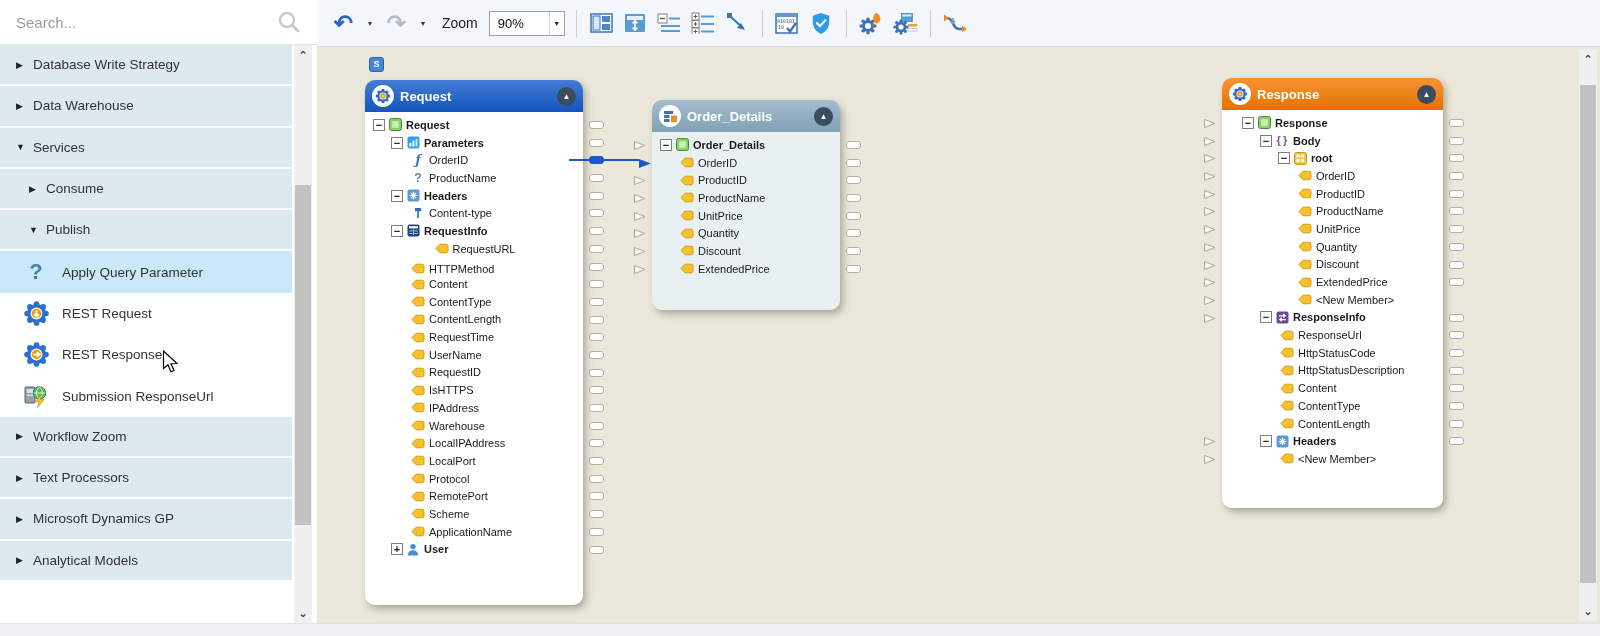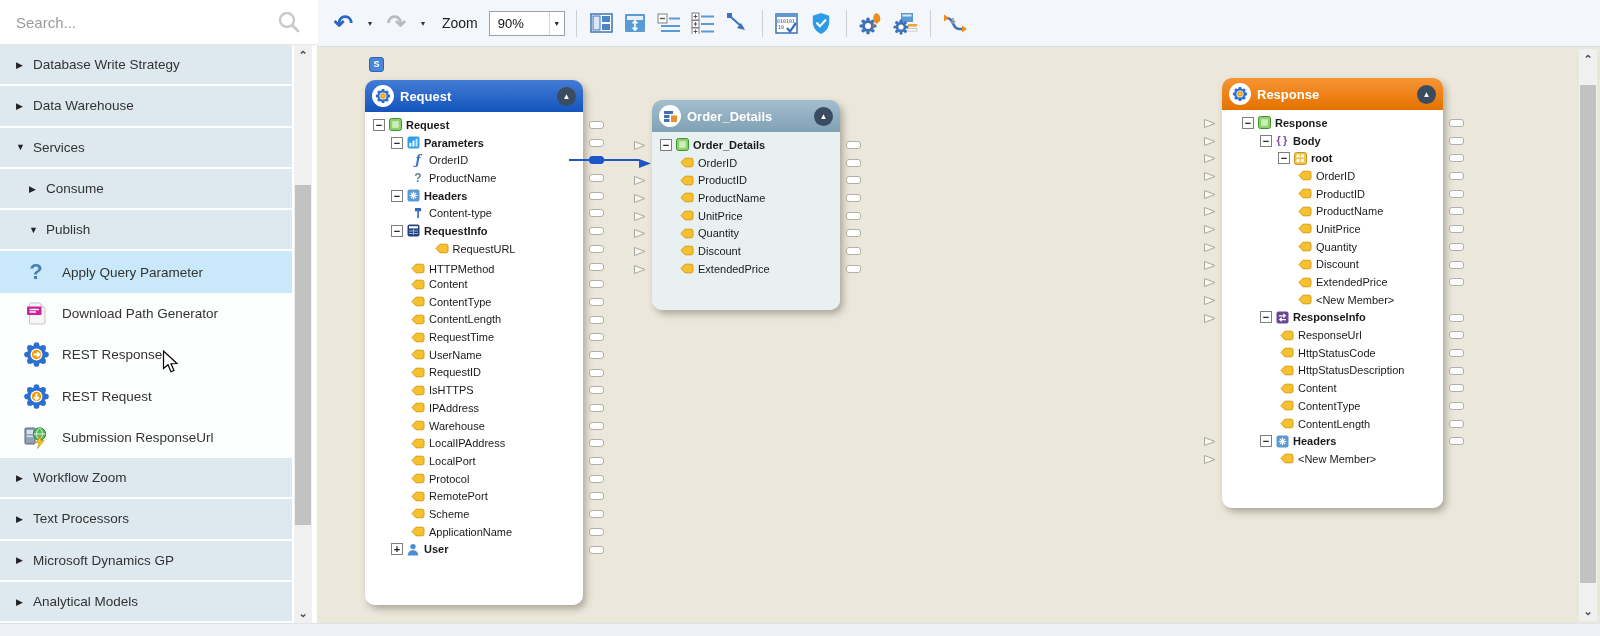--- a/index.html
+++ b/index.html
@@ -111,28 +111,38 @@
         <span class="side-label">Publish</span>
       </div>
       <div class="side-row item selected">
         <span class="icon-cell">
           <span class="gi gi-q">?</span>
         </span>
         <span class="side-label">Apply Query Parameter</span>
       </div>
       <div class="side-row item">
         <span class="icon-cell">
-          <svg width="25" height="25" viewBox="0 0 25 25">
-            <path d="M6.5 2 H16 L21 7 V22 Q21 23 20 23 H6.5 Q5.5 23 5.5 22 V3 Q5.5 2 6.5 2 Z" fill="#f6f6f6" stroke="#c5c5c5"></path>
-            <path d="M16 2 L21 7 H16 Z" fill="#dcdcdc"></path>
-            <rect x="3" y="5.5" width="14.5" height="8.5" rx="1" fill="#cf1f9e"></rect>
-            <path d="M5.5 8.5 H15 M5.5 11 H12" stroke="#fff" stroke-width="1.4"></path>
+          <svg width="27" height="27" viewBox="0 0 20 20">
+            <g fill="#2a6fd1">
+              <circle cx="10" cy="3" r="2.1"></circle>
+              <circle cx="10" cy="17" r="2.1"></circle>
+              <circle cx="3" cy="10" r="2.1"></circle>
+              <circle cx="17" cy="10" r="2.1"></circle>
+              <circle cx="5.1" cy="5.1" r="2.1"></circle>
+              <circle cx="14.9" cy="5.1" r="2.1"></circle>
+              <circle cx="5.1" cy="14.9" r="2.1"></circle>
+              <circle cx="14.9" cy="14.9" r="2.1"></circle>
+              <circle cx="10" cy="10" r="7"></circle>
+            </g>
+            <circle cx="10" cy="10" r="4.4" fill="#fff"></circle>
+            <circle cx="10" cy="10" r="3.5" fill="#f59a00"></circle>
+            <path d="M10 7.8 V12 M8.2 10.4 L10 12.3 L11.8 10.4" stroke="#fff" stroke-width="1.4" fill="none"></path>
           </svg>
         </span>
-        <span class="side-label">Download Path Generator</span>
+        <span class="side-label">REST Request</span>
       </div>
       <div class="side-row item">
         <span class="icon-cell">
           <svg width="27" height="27" viewBox="0 0 20 20">
             <g fill="#2a6fd1">
               <circle cx="10" cy="3" r="2.1"></circle>
               <circle cx="10" cy="17" r="2.1"></circle>
               <circle cx="3" cy="10" r="2.1"></circle>
               <circle cx="17" cy="10" r="2.1"></circle>
               <circle cx="5.1" cy="5.1" r="2.1"></circle>
@@ -140,41 +150,20 @@
               <circle cx="5.1" cy="14.9" r="2.1"></circle>
               <circle cx="14.9" cy="14.9" r="2.1"></circle>
               <circle cx="10" cy="10" r="7"></circle>
             </g>
             <circle cx="10" cy="10" r="4.4" fill="#fff"></circle>
             <circle cx="10" cy="10" r="3.5" fill="#f59a00"></circle>
             <path d="M7.8 10 H12 M10.4 8.2 L12.3 10 L10.4 11.8" stroke="#fff" stroke-width="1.4" fill="none"></path>
           </svg>
         </span>
         <span class="side-label">REST Response</span>
-      </div>
-      <div class="side-row item">
-        <span class="icon-cell">
-          <svg width="27" height="27" viewBox="0 0 20 20">
-            <g fill="#2a6fd1">
-              <circle cx="10" cy="3" r="2.1"></circle>
-              <circle cx="10" cy="17" r="2.1"></circle>
-              <circle cx="3" cy="10" r="2.1"></circle>
-              <circle cx="17" cy="10" r="2.1"></circle>
-              <circle cx="5.1" cy="5.1" r="2.1"></circle>
-              <circle cx="14.9" cy="5.1" r="2.1"></circle>
-              <circle cx="5.1" cy="14.9" r="2.1"></circle>
-              <circle cx="14.9" cy="14.9" r="2.1"></circle>
-              <circle cx="10" cy="10" r="7"></circle>
-            </g>
-            <circle cx="10" cy="10" r="4.4" fill="#fff"></circle>
-            <circle cx="10" cy="10" r="3.5" fill="#f59a00"></circle>
-            <path d="M10 7.8 V12 M8.2 10.4 L10 12.3 L11.8 10.4" stroke="#fff" stroke-width="1.4" fill="none"></path>
-          </svg>
-        </span>
-        <span class="side-label">REST Request</span>
       </div>
       <div class="side-row item">
         <span class="icon-cell">
           <svg width="26" height="26" viewBox="0 0 26 26">
             <rect x="2" y="4" width="10" height="16" rx="1" fill="#93a1b3" stroke="#5a6574"></rect>
             <rect x="3.7" y="6" width="6.6" height="4" fill="#cfe0ee"></rect>
             <rect x="3.7" y="11.5" width="6.6" height="1.6" fill="#cfe0ee"></rect>
             <circle cx="16.5" cy="10" r="6.2" fill="#5cb85c" stroke="#2e7d32"></circle>
             <path d="M10.5 10 H22.5 M16.5 3.9 C12.6 7 12.6 13 16.5 16.1 C20.4 13 20.4 7 16.5 3.9" stroke="#d8f0d8" fill="none"></path>
             <path d="M18 12 L13 18.5 H16.2 L14.5 24.5 L21 16.5 H17.3 Z" fill="#f5c518" stroke="#c9971a" stroke-width="0.8"></path>

